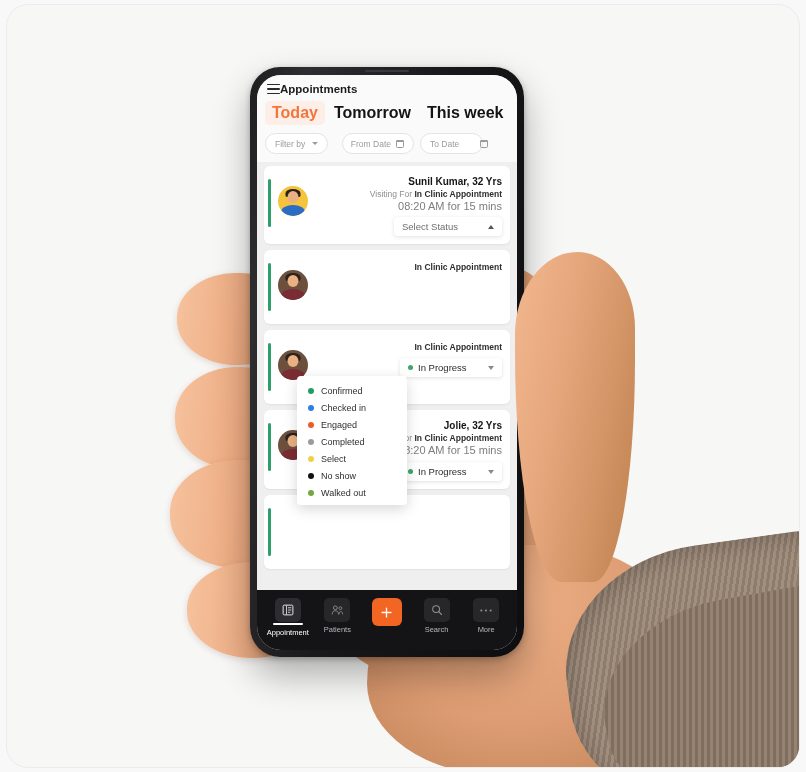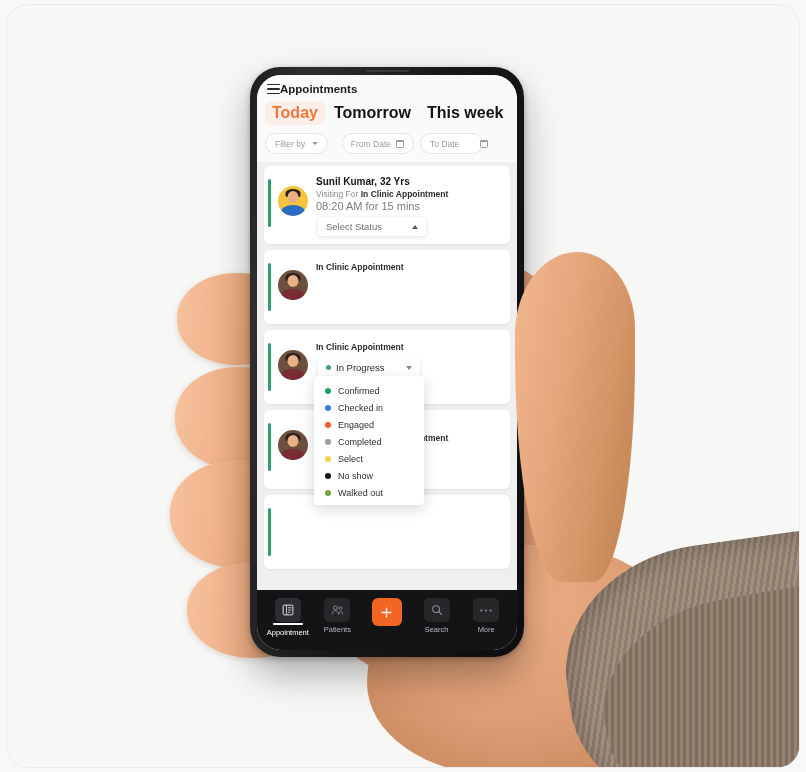--- a/index.html
+++ b/index.html
@@ -252,21 +252,21 @@
   .av.yellow { background: #f5c43c; }
   .av.brown  { background: #6d4f3e; }
   .av .head { position:absolute; left:50%; top:5px; transform:translateX(-50%);
               width: 11px; height: 12px; border-radius: 50%; background:#e8b083; }
   .av .hair { position:absolute; left:50%; top:3px; transform:translateX(-50%);
               width: 15px; height: 8px; border-radius: 50% 50% 20% 20%; background:#2a211c; }
   .av .torso{ position:absolute; left:50%; bottom:-3px; transform:translateX(-50%);
               width: 24px; height: 14px; border-radius: 50% 50% 0 0; }
   .av.yellow .torso { background:#2a6dc4; }
   .av.brown  .torso { background:#7b2b33; }
-  .card-body { flex: 1 1 auto; min-width: 0; padding-top: 2px; }
+  .card-body { flex: 1 1 auto; min-width: 0; padding-top: 2px; text-align: right; }
   .pname { font-size: 10px; font-weight: bold; color: #151515; margin-bottom: 2px; }
   .pvisit { font-size: 8.5px; color: #8e8e8e; margin-bottom: 1px; white-space: nowrap; }
   .pvisit b { color: #2d2d2d; font-weight: bold; }
   .ptime { font-size: 11px; color: #7d7d7d; margin-bottom: 4px; }
 
   .status-select {
     display: inline-flex; align-items: center; 
     background: #ffffff;
     border-radius: 4px;
     box-shadow: 0 1px 4px rgba(0,0,0,0.12);
@@ -285,21 +285,21 @@
   }
   .chev-sm-u {
     width: 0; height: 0; border-left: 3.5px solid transparent;
     border-right: 3.5px solid transparent; border-bottom: 4px solid #555;
   }
   .status-select.placeholder { color:#6e6e6e; min-width: 108px; }
 
   
   #dropdown {
     position: absolute;
-    left: 57px; top: 214px;
+    left: 40px; top: 214px;
     width: 110px;
     background: #ffffff;
     border-radius: 4px;
     box-shadow: 0 4px 14px rgba(0,0,0,0.16);
     padding: 6px 0 4px 0;
     z-index: 20;
   }
   .opt {
     display: flex; align-items: center; gap: 7px;
     padding: 3.5px 11px;

